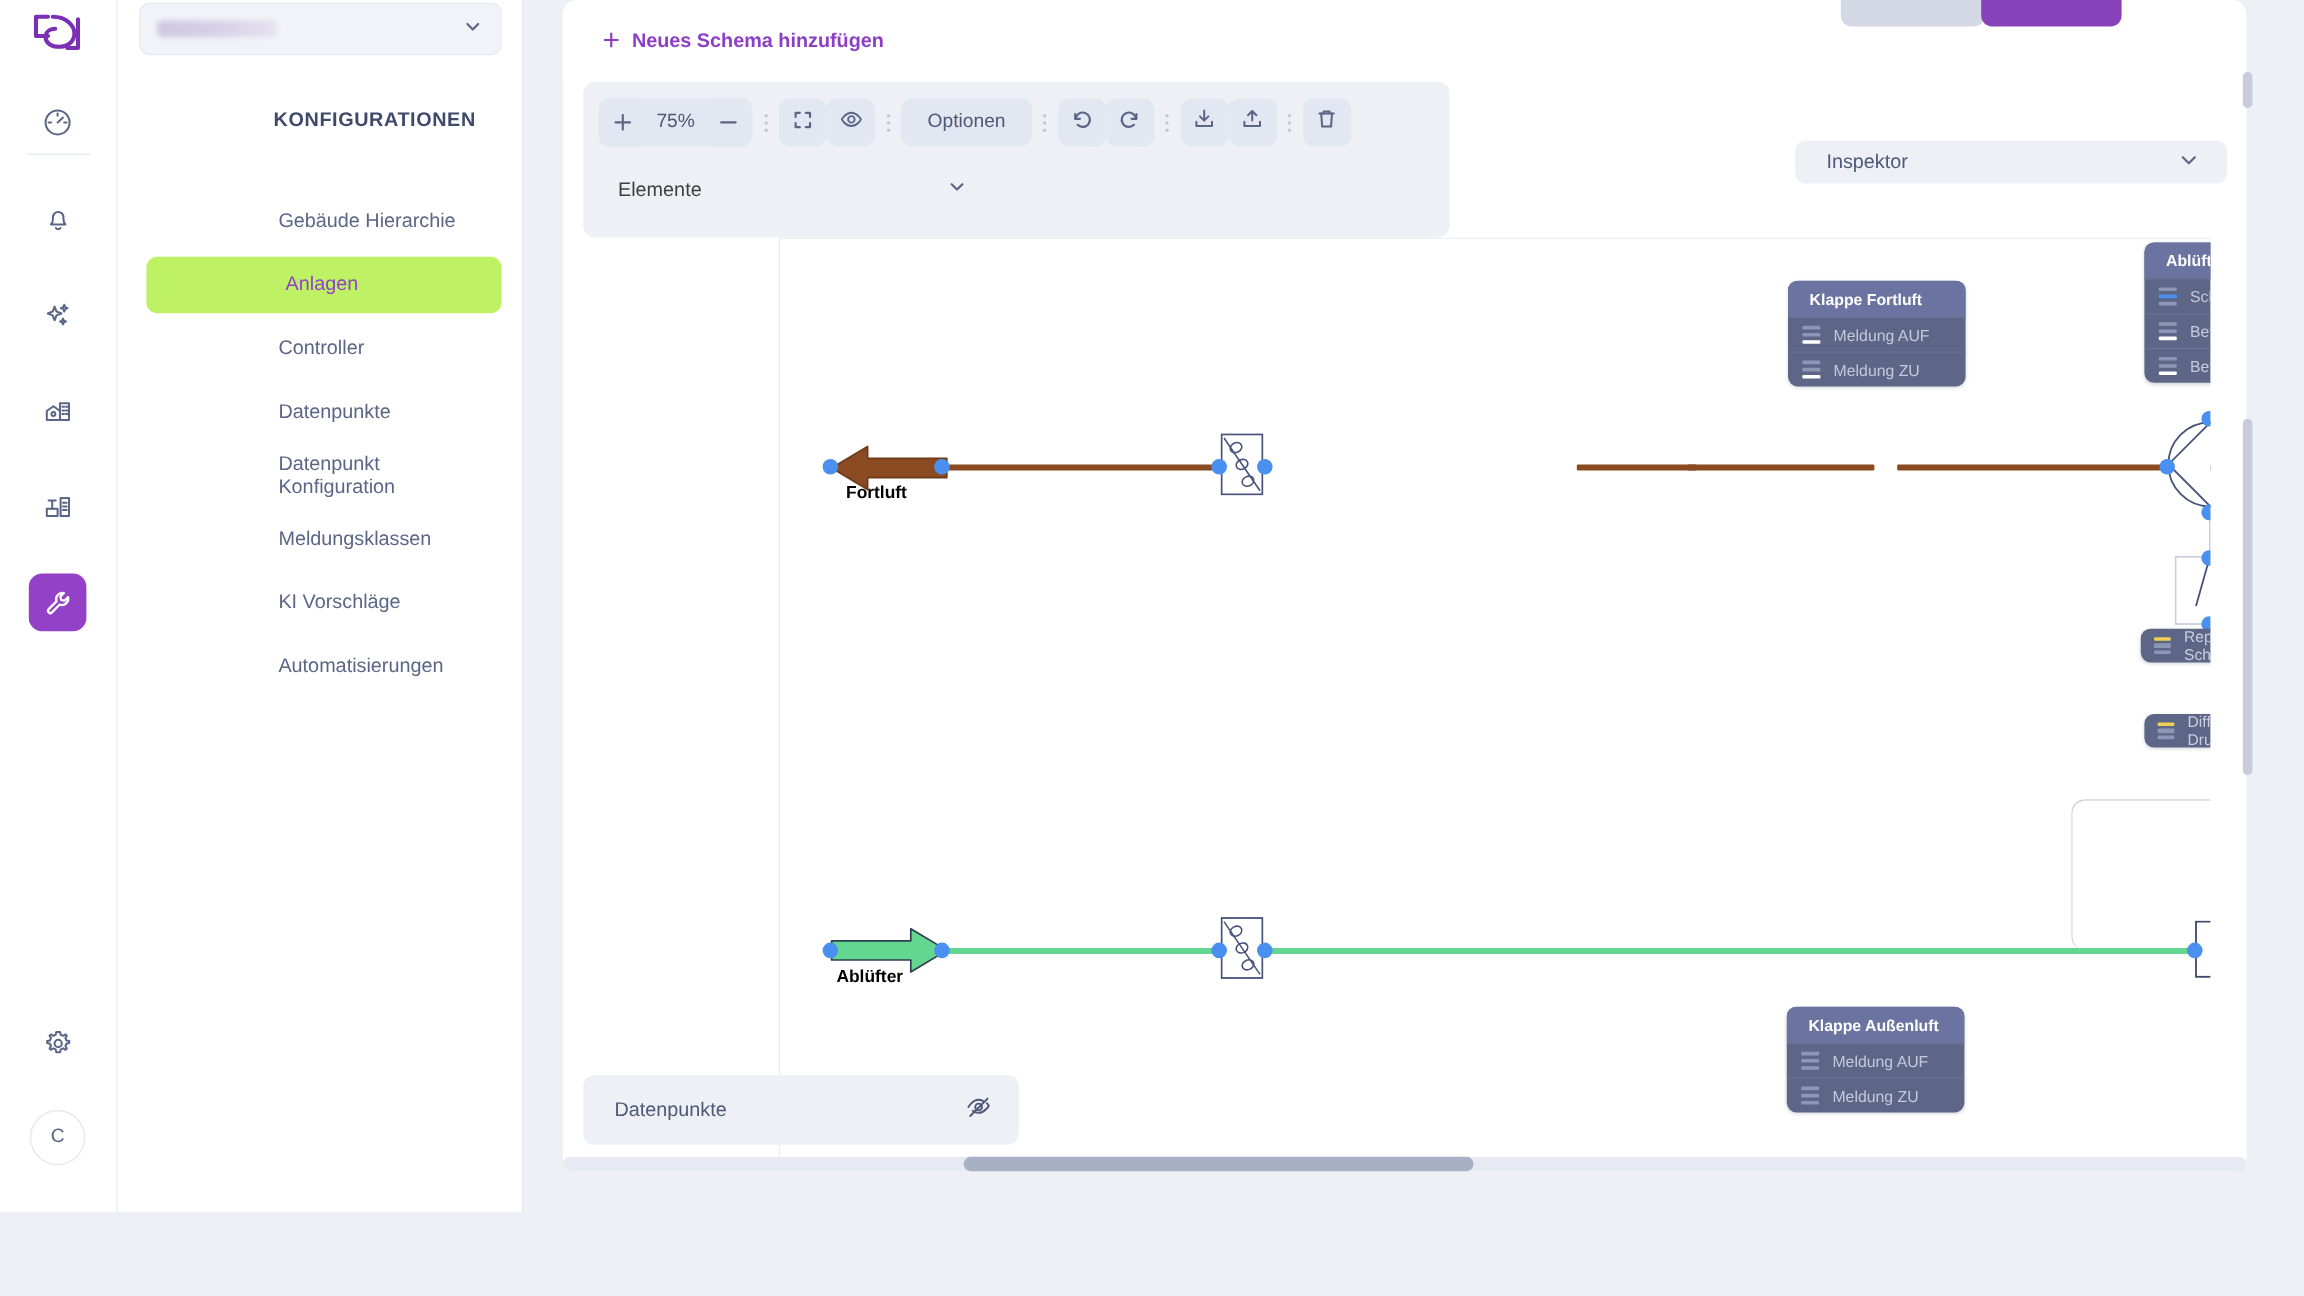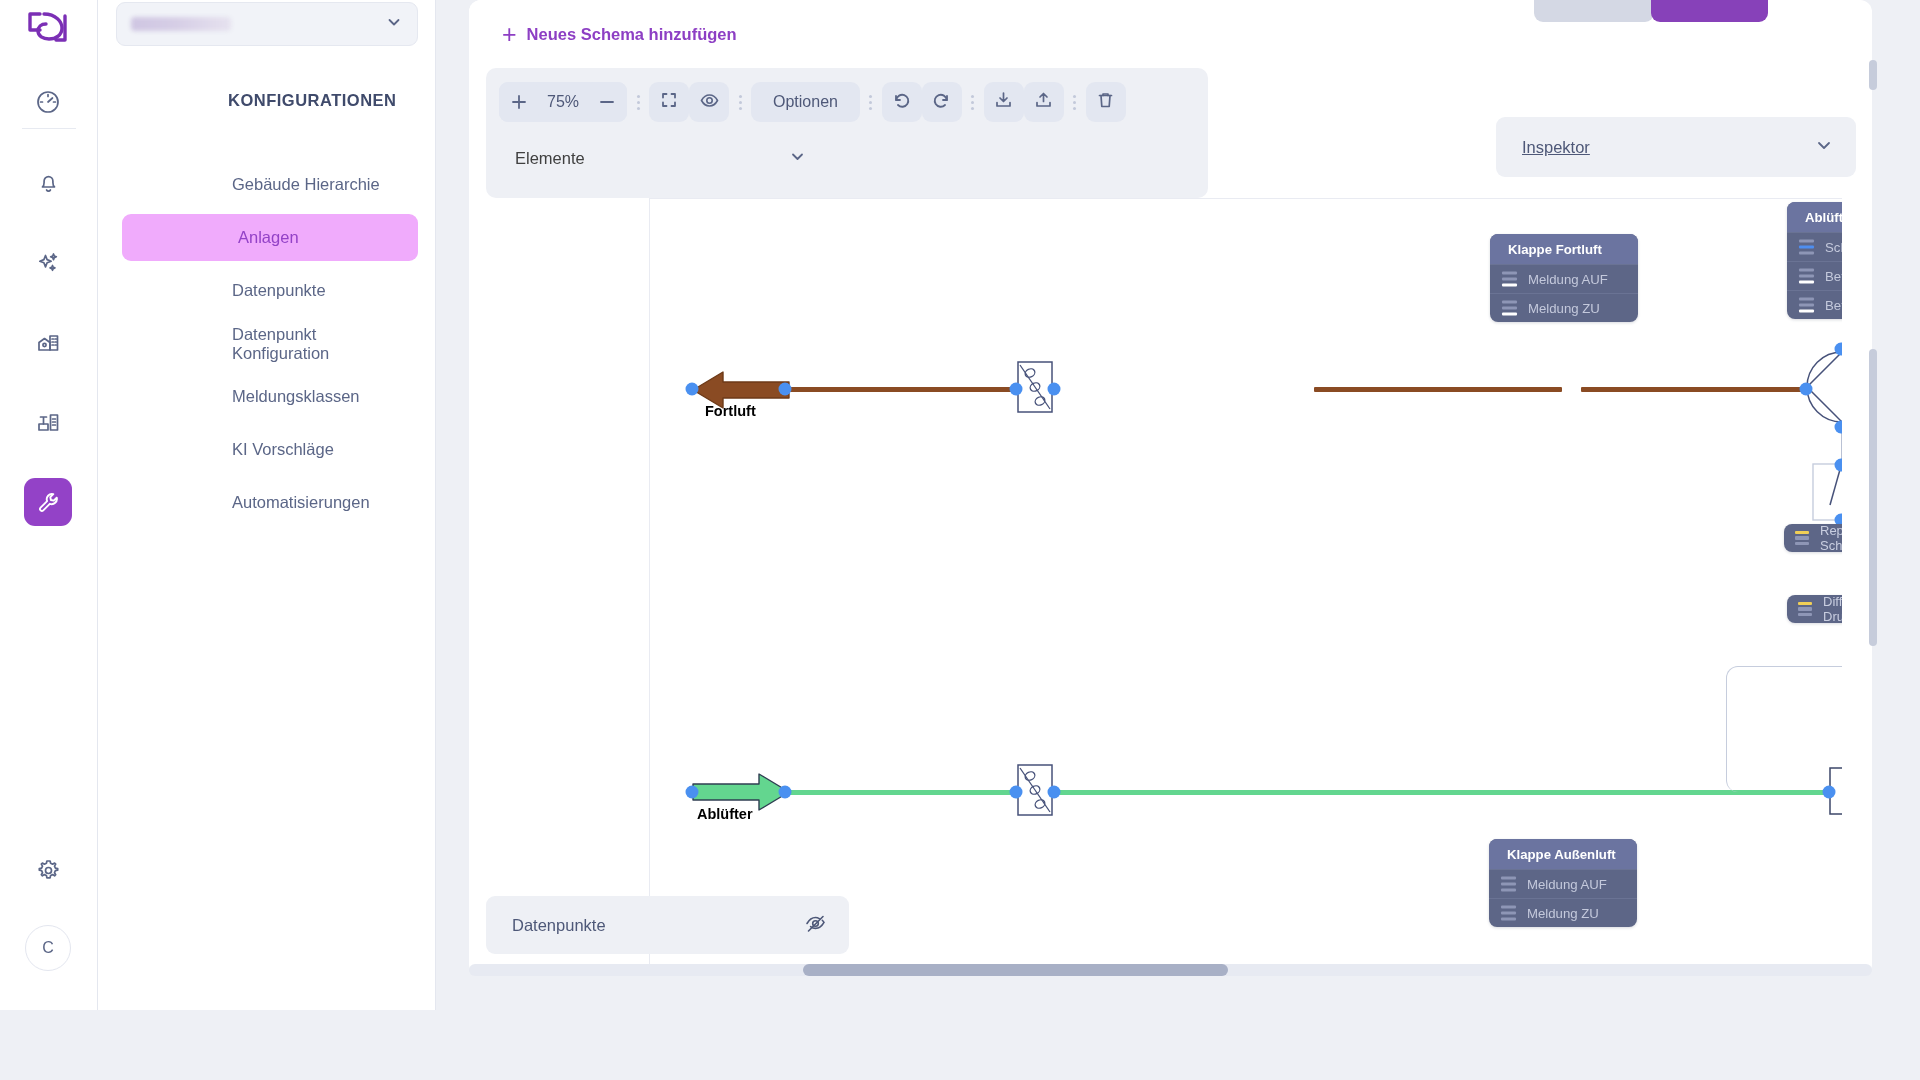--- a/index.html
+++ b/index.html
@@ -53,21 +53,21 @@
   .sel-chev { margin-left: auto; }
   .cfg-title {
     position: absolute; left: 130px; top: 91px; font-size: 16.5px; font-weight: 700;
     letter-spacing: 0.5px; color: #3f4a6b;
   }
   .nav { position: absolute; left: 0; top: 155px; width: 338px; }
   .nav-item {
     height: 47px; margin: 6px 18px; padding-left: 116px; border-radius: 9px;
     display: flex; align-items: center; font-size: 16.5px; color: #5b6687; cursor: pointer;
   }
-  .nav-item.active { background: #f0abfc; color: #9342c7; margin-left: 24px; }
+  .nav-item.active { background: #bef264; color: #9342c7; margin-left: 24px; }
 
   
   .editor {
     position: absolute; left: 469px; top: 0; width: 1403px; height: 976px;
     background: #fff; border-radius: 12px;
   }
   .tab-strip { position: absolute; left: 0; top: 0; width: 100%; height: 68px; }
   .tab-add {
     position: absolute; left: 0; top: 0; width: 288px; height: 68px;
     background: #fff; border-radius: 12px 12px 0 0;
@@ -96,24 +96,24 @@
     height: 40px; padding: 0 22px; background: #e3e7f1; border-radius: 9px;
     display: flex; align-items: center; font-size: 16px; color: #4e5878; cursor: pointer;
   }
   .tb-row2 {
     position: absolute; left: 13px; top: 68px; width: 330px; height: 44px;
     display: flex; align-items: center; justify-content: space-between;
     padding: 0 22px 0 16px; font-size: 16.5px; color: #404040; cursor: pointer;
   }
 
   .inspector {
-    position: absolute; left: 1027px; top: 117px; width: 360px; height: 60px;
+    position: absolute; left: 1027px; top: 117px; width: 360px; height: 36px;
     background: #eef0f5; border-radius: 9px; display: flex; align-items: center;
     justify-content: space-between; padding: 0 22px 0 26px; font-size: 16.5px;
-    color: #4e5878; cursor: pointer; text-decoration: underline;
+    color: #4e5878; cursor: pointer;
   }
 
   .dp-panel {
     position: absolute; left: 17px; top: 896px; width: 363px; height: 58px;
     background: #eef0f5; border-radius: 9px; display: flex; align-items: center;
     justify-content: space-between; padding: 0 22px 0 26px; font-size: 16.5px;
     color: #4e5878; cursor: pointer; z-index: 5;
   }
 
   
@@ -270,20 +270,21 @@
             <path d="M4.5 7 L9 11.5 L13.5 7"></path>
           </svg>
       </span>
     </div>
 
     <div class="cfg-title">KONFIGURATIONEN</div>
 
     <div class="nav">
       <div class="nav-item">Gebäude Hierarchie</div>
       <div class="nav-item active">Anlagen</div>
+      <div class="nav-item">Controller</div>
       <div class="nav-item">Datenpunkte</div>
       <div class="nav-item">Datenpunkt Konfiguration</div>
       <div class="nav-item">Meldungsklassen</div>
       <div class="nav-item">KI Vorschläge</div>
       <div class="nav-item">Automatisierungen</div>
     </div>
   </div>
 
   <div class="editor">
 

